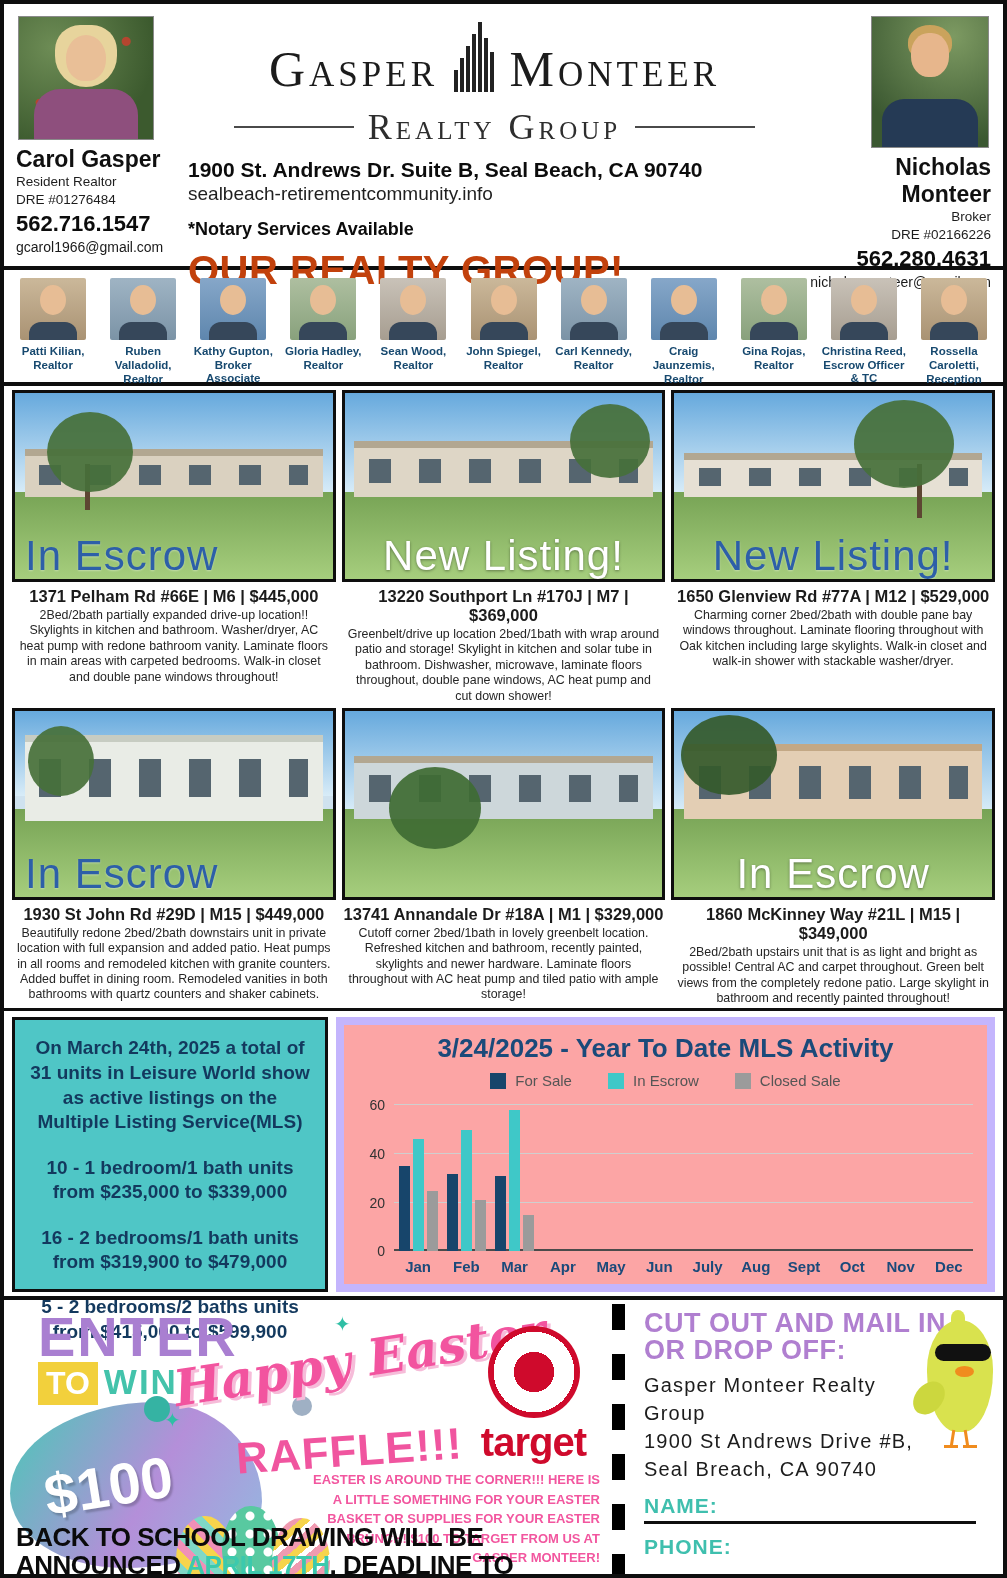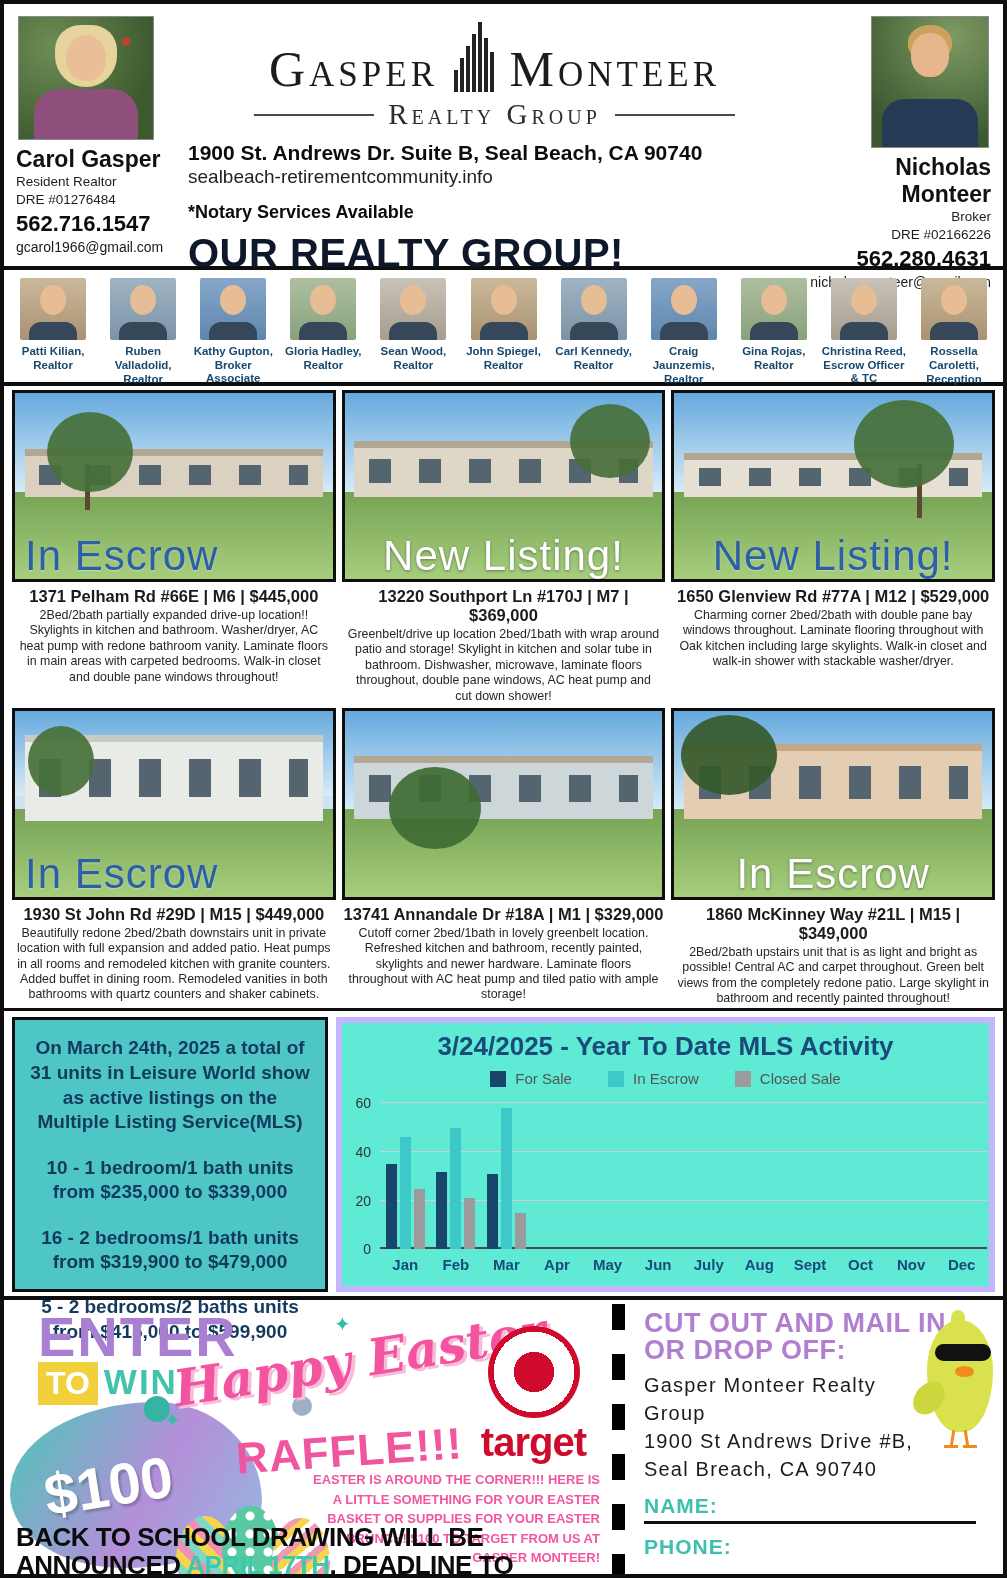--- a/index.html
+++ b/index.html
@@ -23,27 +23,27 @@
   .nick .head{top:16px;left:50%;transform:translateX(-50%);width:38px;height:44px;background:#e7b68c;border-radius:46%}
   .nick .torso{bottom:-8px;left:50%;transform:translateX(-50%);width:96px;height:56px;background:#253a55;border-radius:22px 22px 0 0}
   .agent-name{font-size:23px;font-weight:bold;color:#101010;margin-top:6px}
   .agent-sub{font-size:13.5px;color:#1d1d1d;line-height:1.35}
   .agent-phone{font-size:22px;font-weight:bold;color:#0c0c0c;margin-top:2px}
   .agent-email{font-size:14px;color:#1a1a1a;margin-top:2px}
   .logo-row{display:flex;align-items:flex-end;justify-content:center;gap:16px;margin-top:6px}
   .logo-word{font-family:"Liberation Serif",serif;font-variant:small-caps;font-size:50px;line-height:.9;letter-spacing:4px;color:#1c1c1c}
   .logo-bldg{display:flex;align-items:flex-end;gap:2.5px;height:70px}
   .logo-bldg i{display:block;width:3.5px;background:#222}
-  .logo-sub{display:flex;align-items:center;justify-content:center;gap:14px;margin-top:6px;color:#2e2e2e;
-            font-family:"Liberation Serif",serif;font-variant:small-caps;font-size:29px;letter-spacing:4px}
+  .logo-sub{display:flex;align-items:center;justify-content:center;gap:14px;margin-top:14px;color:#2e2e2e;
+            font-family:"Liberation Serif",serif;font-variant:small-caps;font-size:36px;letter-spacing:4px}
   .logo-sub:before,.logo-sub:after{content:"";height:2px;width:120px;background:#4a4a4a}
   .addr{font-size:21px;font-weight:bold;color:#0c0c0c;margin-top:10px}
   .site{font-size:19px;color:#1f1f1f;margin-top:1px}
   .notary{font-size:18px;font-weight:bold;color:#0c0c0c;margin-top:14px}
-  .tagline{font-size:40px;font-weight:900;letter-spacing:.5px;color:#0f172a;margin-top:8px}
+  .tagline{font-size:40px;font-weight:900;letter-spacing:.5px;color:#c2410c;margin-top:8px}
 
   
   .team-strip{border-top:4px solid #0e0e0e;border-bottom:4px solid #0e0e0e;display:flex;padding:8px 4px 4px;height:120px}
   .member{flex:1;text-align:center;padding:0 2px}
   .avatar{width:66px;height:62px;margin:0 auto;position:relative;overflow:hidden;border-radius:2px}
   .avatar .head{position:absolute;top:7px;left:50%;transform:translateX(-50%);width:26px;height:30px;border-radius:50%;background:#e7bd95}
   .avatar .torso{position:absolute;bottom:-8px;left:50%;transform:translateX(-50%);width:48px;height:26px;border-radius:12px 12px 0 0;background:#36475a}
   .a0{background:linear-gradient(#cbb89a,#a99273)} .a1{background:linear-gradient(#9fb4c4,#7b93a6)}
   .a2{background:linear-gradient(#86a7c9,#5e86ad)} .a3{background:linear-gradient(#aebfa0,#88a17c)}
   .a4{background:linear-gradient(#c9c2b8,#a69d90)}
@@ -72,21 +72,21 @@
   .ov-blue{color:#2d5fa8;text-shadow:0 1px 2px rgba(255,255,255,.35)}
   .ov-white{color:#fff;text-shadow:0 1px 3px rgba(0,0,0,.4)}
   .l-title{font-size:16.5px;font-weight:800;color:#1b1b1b;text-align:center;margin-top:5px}
   .l-desc{font-size:12.4px;color:#262626;text-align:center;line-height:1.24;margin-top:2px;padding:0 5px}
 
   
   .mid-band{display:flex;gap:8px;padding:6px 8px 4px;border-top:3px solid #0e0e0e;height:288px}
   .stats-box{width:316px;background:#4fc6c6;border:3px solid #0e0e0e;color:#13395e;text-align:center;padding:16px 8px;font-weight:800}
   .stats-intro{font-size:19px;line-height:1.3}
   .stats-group{margin-top:21px;font-size:19px;line-height:1.28}
-  .chart-box{flex:1;border:6px solid #c4b5fd;background:#5eead4;padding:8px 2px 4px}
+  .chart-box{flex:1;border:8px solid #c4b5fd;background:#fca5a5;padding:8px 14px 4px}
   .chart-title{text-align:center;font-size:26px;font-weight:800;color:#1b4a7a}
   .chart-legend{display:flex;justify-content:center;gap:36px;margin-top:8px;font-size:15px;color:#555}
   .leg-item{display:flex;align-items:center;gap:9px}
   .leg-swatch{width:16px;height:16px;display:inline-block}
   .chart-area{display:flex;margin-top:16px;height:146px}
   .yaxis{width:36px;display:flex;flex-direction:column;justify-content:space-between;text-align:right;padding-right:9px;font-size:14px;color:#333}
   .ytick{height:0;line-height:0}
   .plot{flex:1;position:relative;display:flex;align-items:flex-end}
   .grid{position:absolute;left:0;right:0;height:1px;background:#cfcfcf}
   .grid.base{height:2px;background:#4a4a4a}

